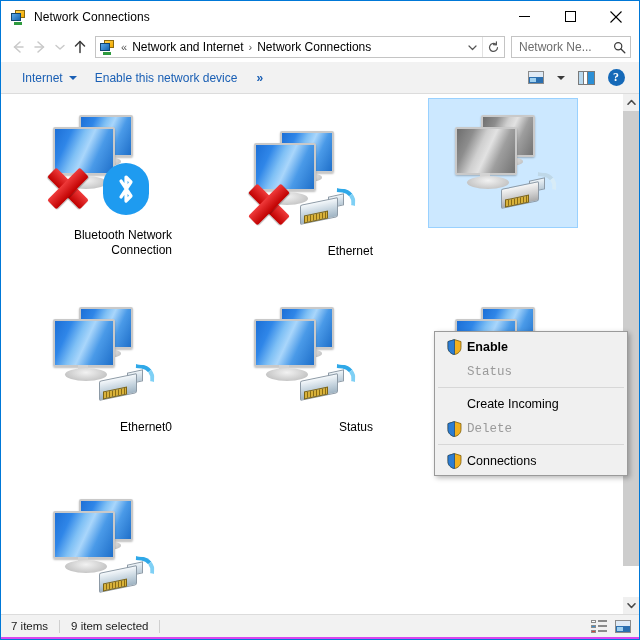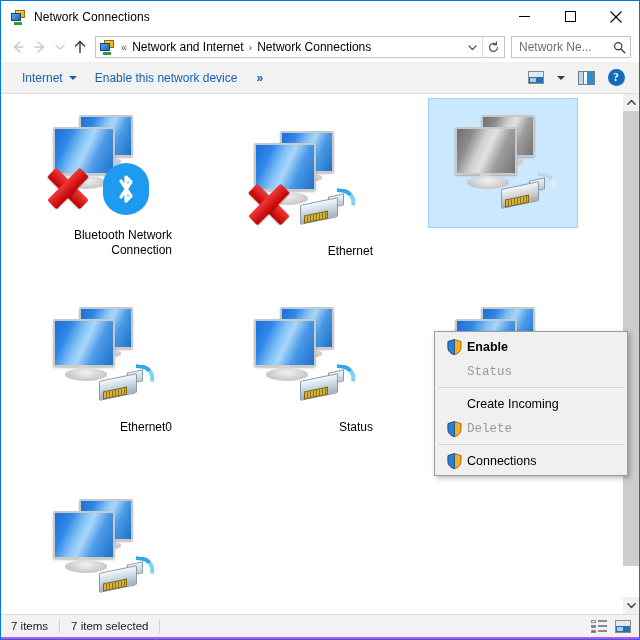--- a/index.html
+++ b/index.html
@@ -767,21 +767,21 @@
         <svg width="9" height="7" viewBox="0 0 9 7">
             <path d="M1 1.8 L4.5 5.5 L8 1.8" fill="none" stroke="#4a4a4a" stroke-width="1.6" stroke-linecap="round" stroke-linejoin="round"></path>
           </svg>
       </div>
     </div>
   </div>
 
   <div class="statusbar">
     <span class="st-text">7 items</span>
     <span class="st-sep"></span>
-    <span class="st-text">7 item selected</span>
+    <span class="st-text">9 item selected</span>
     <span class="st-sep"></span>
     <span class="st-spacer"></span>
     <span class="st-viewbtn">
       <span class="st-details">
         <span class="sq"></span>
           <span class="ln"></span>
         <span class="sq b"></span>
           <span class="ln"></span>
         <span class="sq r"></span>
           <span class="ln"></span>

